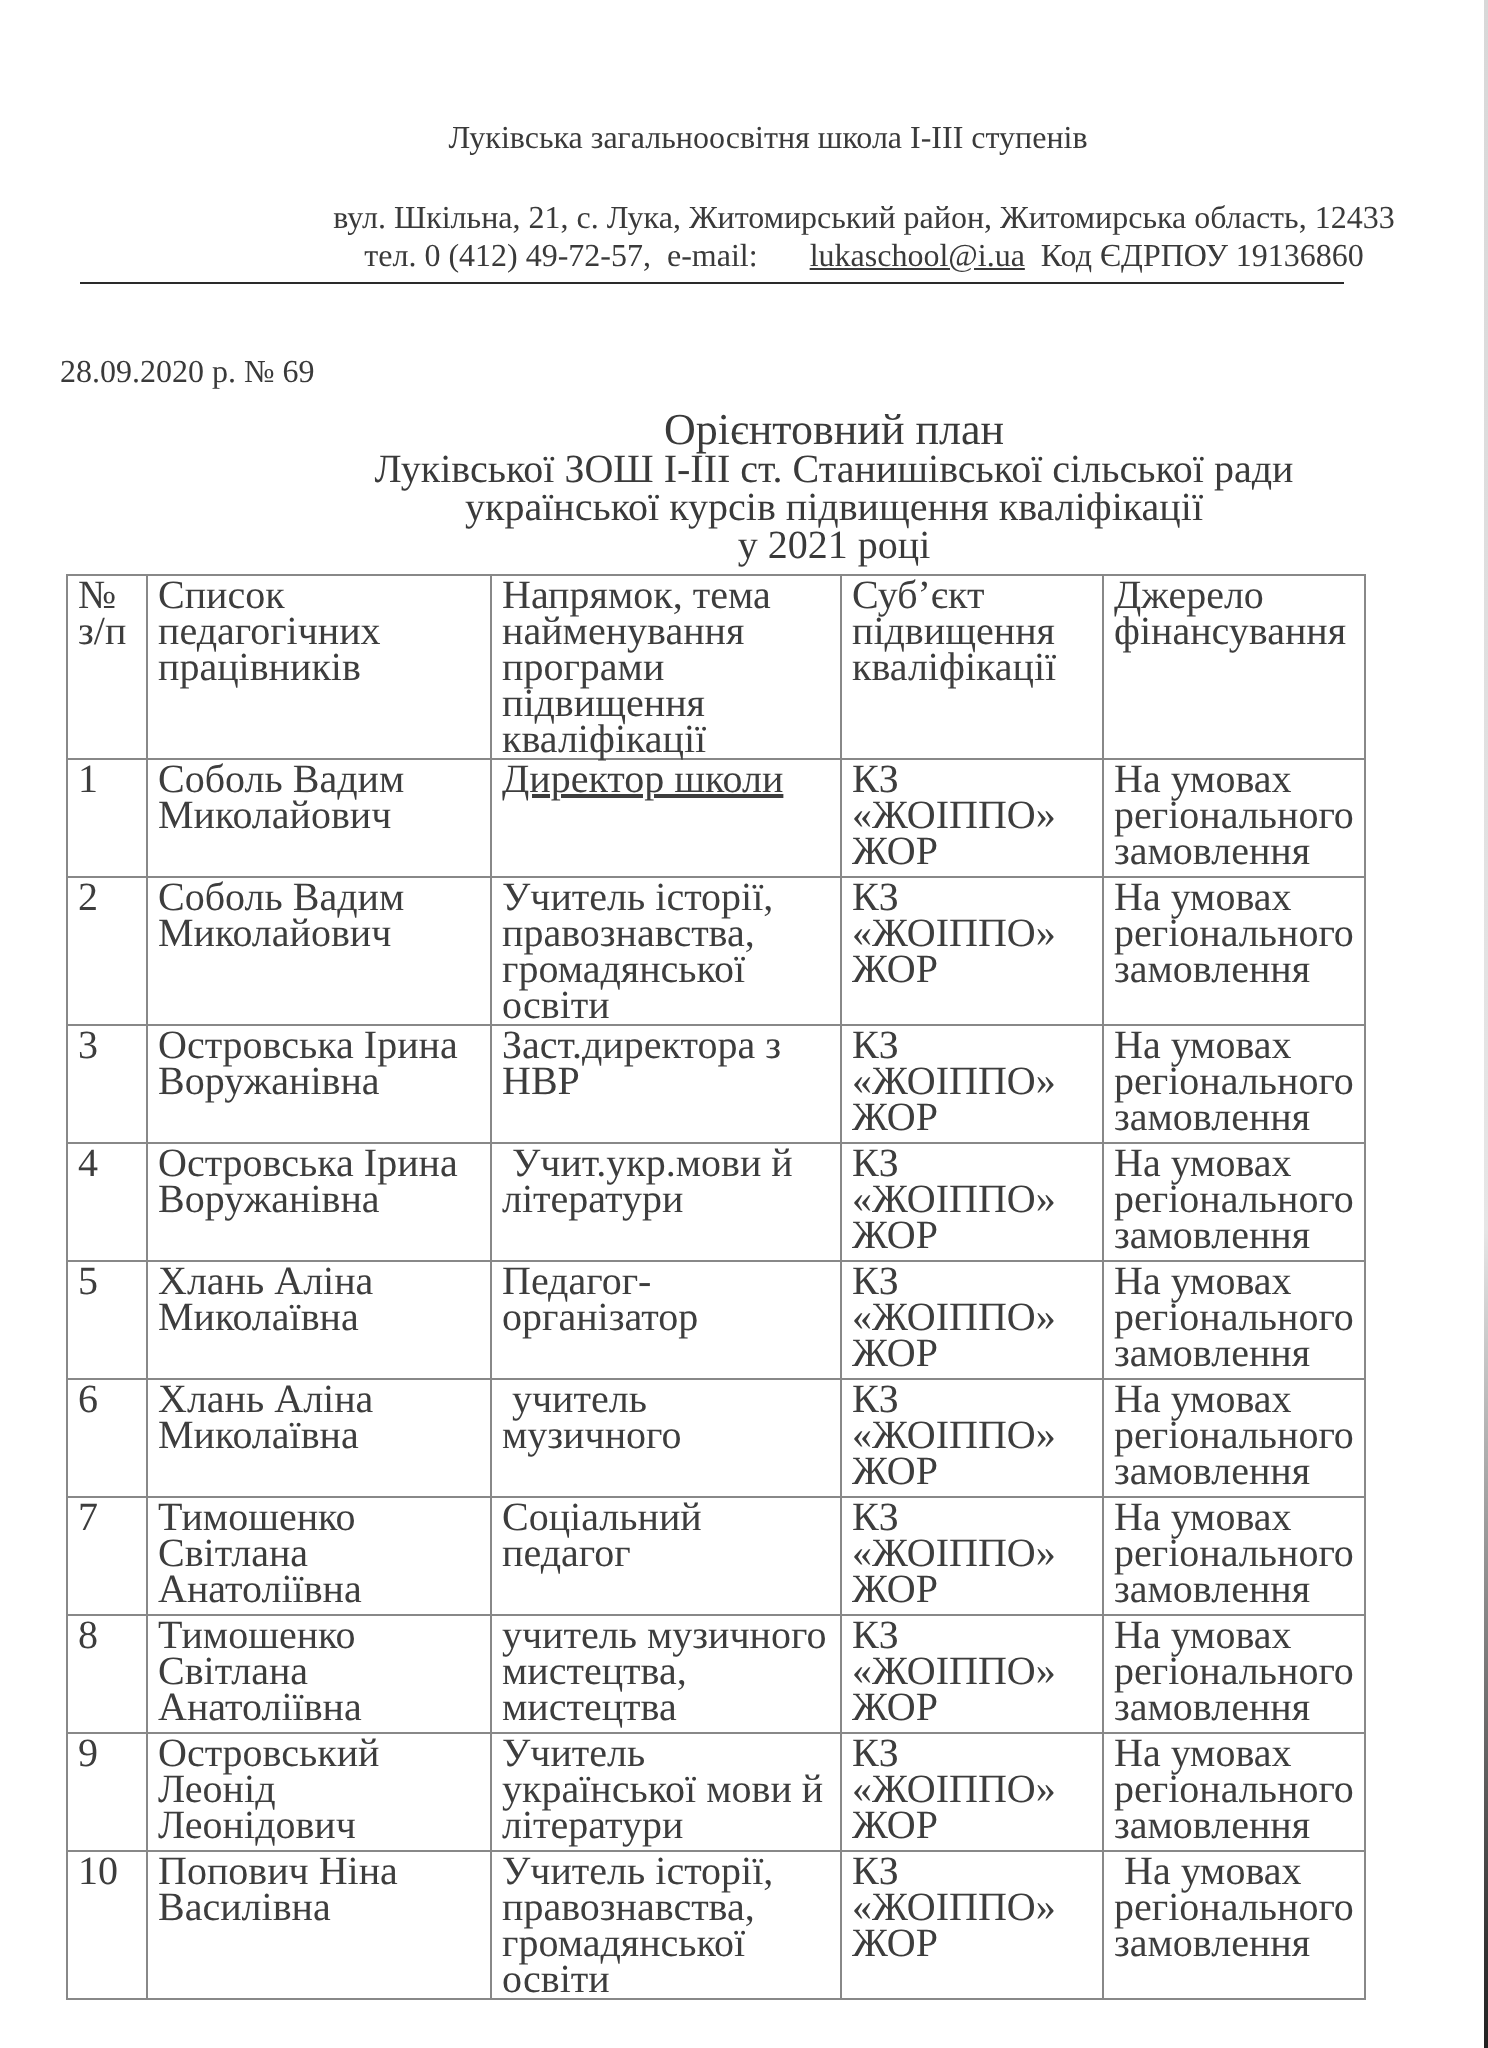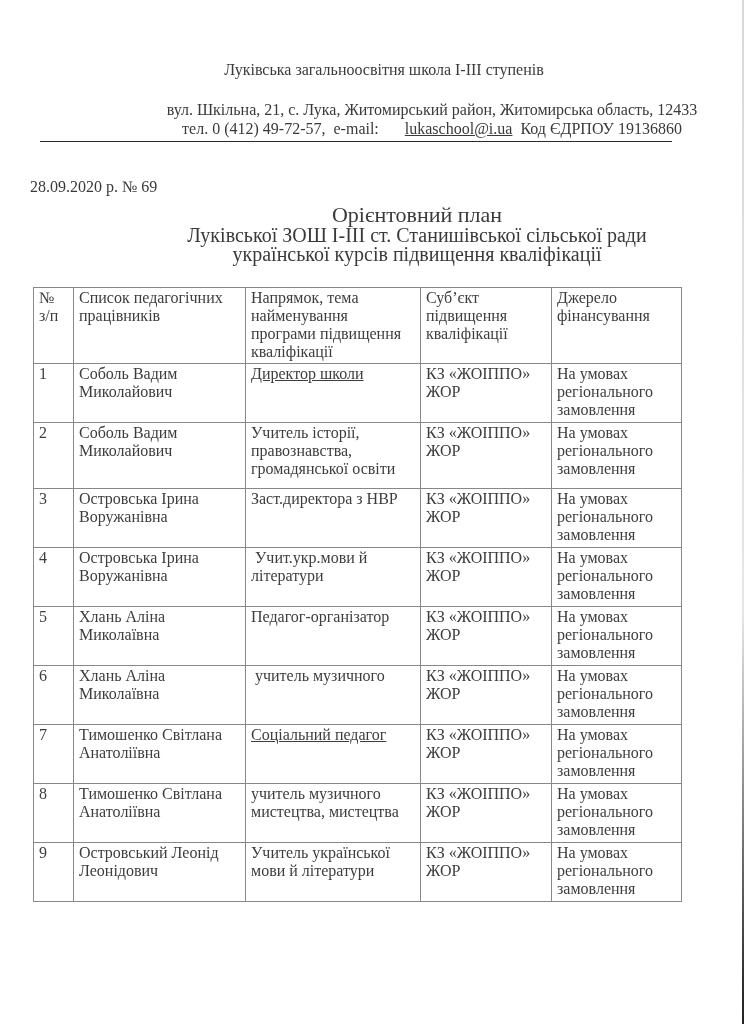--- a/index.html
+++ b/index.html
@@ -74,21 +74,21 @@
     }
     .title-sub {
       font-size: 20px;
       line-height: 19px;
     }
     table.plan {
       position: absolute;
       left: 33px;
       top: 287px;
       border-collapse: collapse;
-      font-size: 16px;
+      font-size: 20px;
       line-height: 18px;
       color: #3d3d3d;
     }
     table.plan th, table.plan td {
       border: 1px solid #888;
       vertical-align: top;
       text-align: left;
       font-weight: normal;
       padding: 1px 5px 0 5px;
       box-sizing: border-box;
@@ -115,20 +115,21 @@
 </div>
 
 <div class="header-rule"></div>
 
 <div class="doc-date">28.09.2020 р. № 69</div>
 
 <div class="title-block">
   <div class="title-main">Орієнтовний план</div>
   <div class="title-sub">Луківської ЗОШ І-ІІІ ст.  Станишівської сільської ради</div>
   <div class="title-sub">української курсів підвищення кваліфікації</div>
+  <div class="title-sub">у 2021 році</div>
 </div>
 
 <table class="plan">
   <colgroup>
     <col class="c1">
       <col class="c2">
       <col class="c3">
       <col class="c4">
       <col class="c5">
   </colgroup>
@@ -180,32 +181,39 @@
       <tr>
         <td>6</td>
         <td>Хлань Аліна Миколаївна</td>
         <td style="white-space: pre-wrap;"> учитель музичного</td>
         <td>КЗ «ЖОІППО» ЖОР</td>
         <td style="white-space: pre-wrap;">На умовах регіонального замовлення</td>
       </tr>
       <tr>
         <td>7</td>
         <td>Тимошенко Світлана Анатоліївна</td>
-        <td style="white-space: pre-wrap; text-decoration: underline;">Соціальний педагог</td>
+        <td style="white-space: pre-wrap;">Соціальний педагог</td>
         <td>КЗ «ЖОІППО» ЖОР</td>
         <td style="white-space: pre-wrap;">На умовах регіонального замовлення</td>
       </tr>
       <tr>
         <td>8</td>
         <td>Тимошенко Світлана Анатоліївна</td>
         <td style="white-space: pre-wrap;">учитель музичного мистецтва, мистецтва</td>
         <td>КЗ «ЖОІППО» ЖОР</td>
         <td style="white-space: pre-wrap;">На умовах регіонального замовлення</td>
       </tr>
       <tr>
         <td>9</td>
         <td>Островський Леонід Леонідович</td>
         <td style="white-space: pre-wrap;">Учитель української мови й літератури</td>
         <td>КЗ «ЖОІППО» ЖОР</td>
         <td style="white-space: pre-wrap;">На умовах регіонального замовлення</td>
       </tr>
+      <tr class="tall">
+        <td>10</td>
+        <td>Попович Ніна Василівна</td>
+        <td style="white-space: pre-wrap;">Учитель історії, правознавства, громадянської освіти</td>
+        <td>КЗ «ЖОІППО» ЖОР</td>
+        <td style="white-space: pre-wrap;"> На умовах регіонального замовлення</td>
+      </tr>
     </tbody>
 </table>
 
 </body></html>

